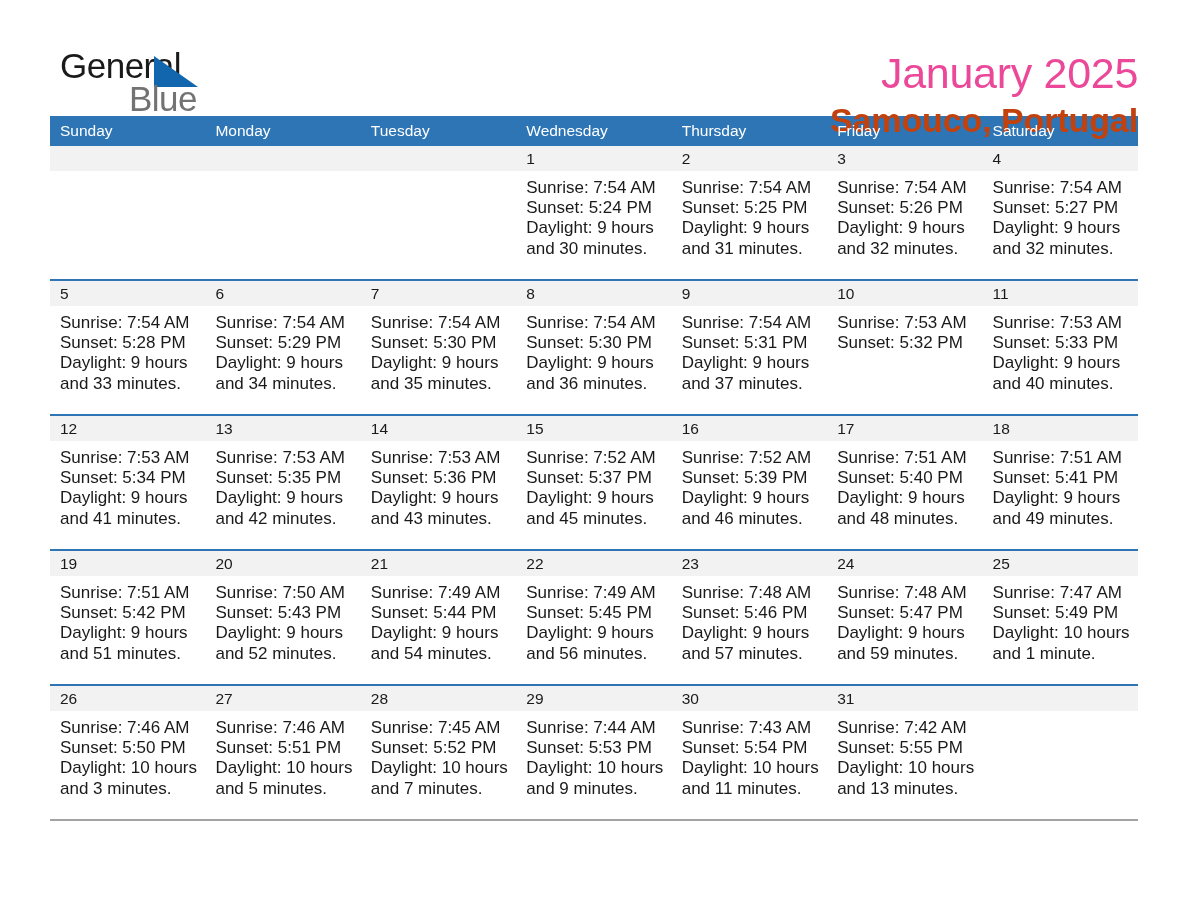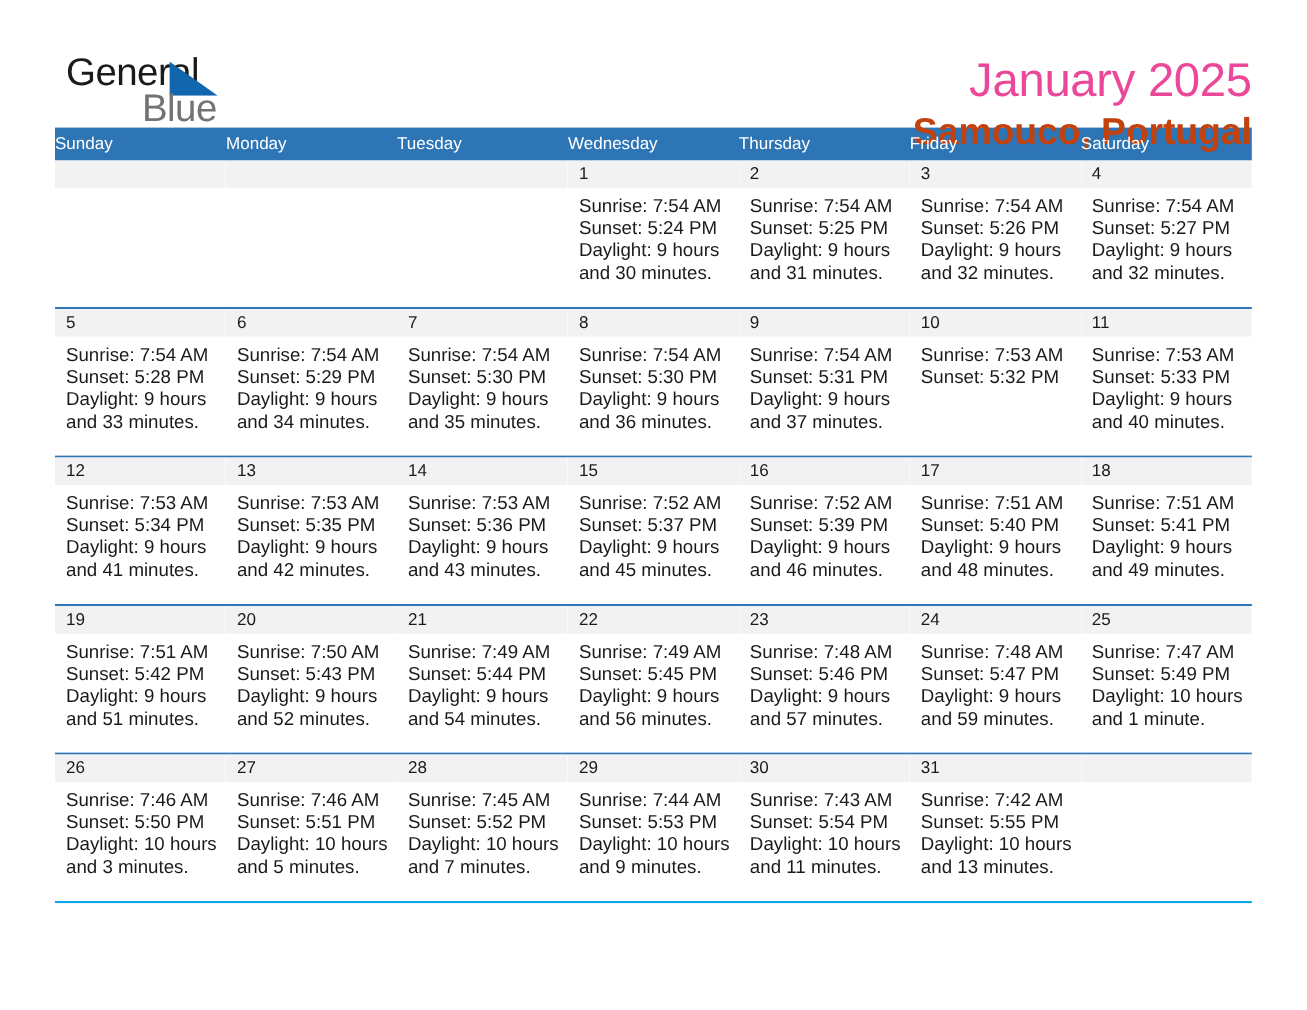--- a/index.html
+++ b/index.html
@@ -91,29 +91,30 @@
   .weekdays {
     display: grid;
     grid-template-columns: repeat(7, 1fr);
     background: #2E75B6;
     height: 30px;
   }
   .weekday {
     color: #ffffff;
     font-size: 15.5px;
     line-height: 30px;
+    padding-left: 10px;
     white-space: nowrap;
   }
   .week {
     display: grid;
     grid-template-columns: repeat(7, 1fr);
     border-bottom: 2px solid #2E75B6;
     height: 135px;
   }
-  .week:last-child { border-bottom: 2px solid #0ea5e9; }
+  .week:last-child { border-bottom: 2px solid #a3a3a3; }
   .cell {
     position: relative;
     background: #ffffff;
     overflow: hidden;
   }
   .cell.empty .daynum-bar { background: #F2F2F2; }
   .daynum-bar {
     background: #F2F2F2;
     height: 25px;
     padding-left: 10px;

